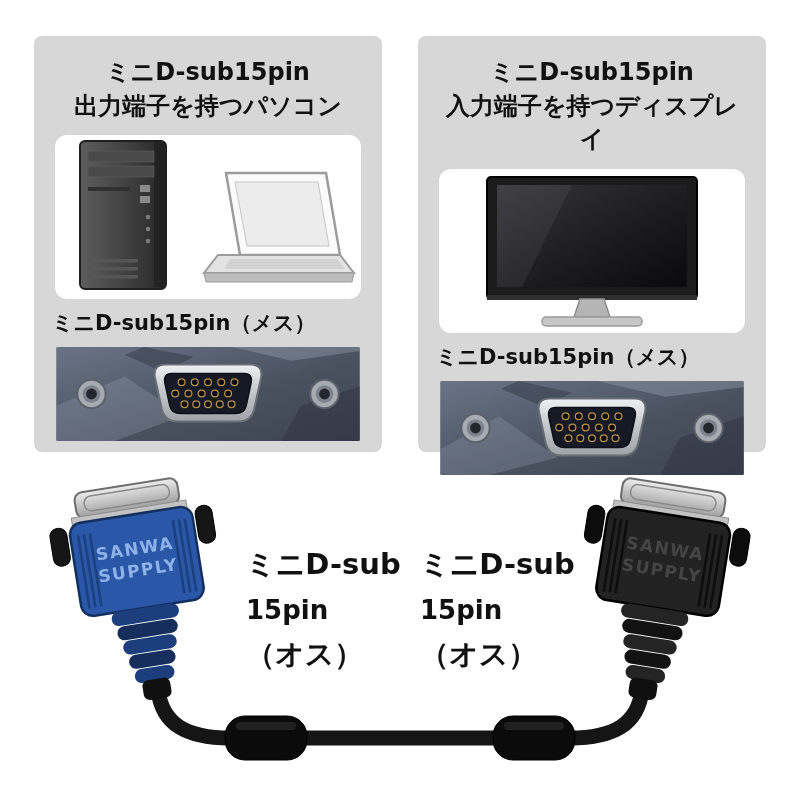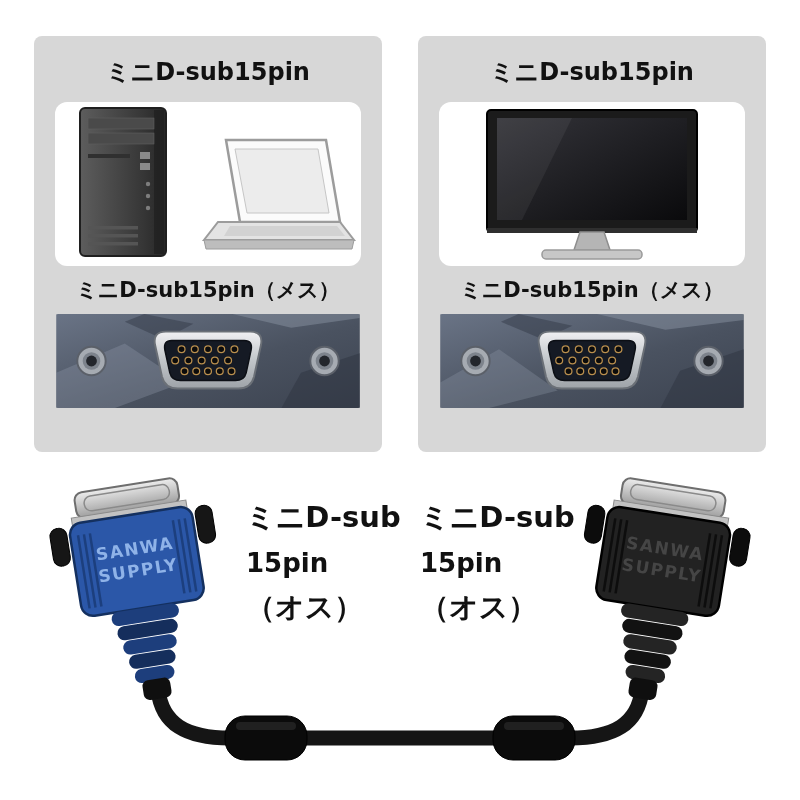--- a/index.html
+++ b/index.html
@@ -19,30 +19,30 @@
   .panel-title {
     margin:0; text-align:center; font-size:24px; font-weight:700;
     line-height:1.4; color:#111;
   }
   .panel-title span { display:block; }
   .illo-box {
     width:306px; height:164px; background:#ffffff; border-radius:12px;
     margin:12px auto 10px; display:flex; align-items:center; justify-content:center;
   }
   .connector-label {
-    text-align:center; font-size:21px; font-weight:700; margin:4px 0 10px;
+    font-size:21px; font-weight:700; margin:4px 0 10px;
   }
   .photo {
     width:312px; height:94px; margin:0 auto; border-radius:6px; overflow:hidden;
     line-height:0;
   }
   .cable-area { position:absolute; left:0; top:468px; width:800px; height:332px; }
   .cable-svg  { position:absolute; left:0; top:0; }
   .cable-label { position:absolute; color:#111; }
-  .cable-label .l1 { font-size:29px; font-weight:600; }
+  .cable-label .l1 { font-size:29px; font-weight:600;margin-top:47px; }
   .cable-label .l2 { font-size:26px; font-weight:700; margin-top:10px; }
   .cable-label .l3 { font-size:29px; font-weight:600; margin-top:10px; }
   .cable-label.left  { left:246px; top:30px; }
   .cable-label.right { left:420px; top:30px; }
   .defs-svg { position:absolute; width:0; height:0; }
 </style>
 </head>
 <body>
 
 <svg class="defs-svg" aria-hidden="true">
@@ -69,20 +69,21 @@
     <linearGradient id="gradFace" x1="0" y1="0" x2="0" y2="1">
       <stop offset="0" stop-color="#ededed"></stop>
         <stop offset="1" stop-color="#9c9c9c"></stop>
     </linearGradient>
   </defs>
 </svg>
 
 <section class="panel left">
   <h2 class="panel-title">
     <span>ミニD-sub15pin</span>
+    <span>出力端子を持つパソコン</span>
   </h2>
   <div class="illo-box">
     <svg width="300" height="160" viewBox="0 0 300 160">
 
       <g>
         <rect x="22" y="4" width="86" height="148" rx="5" fill="url(#gradTower)" stroke="#1f1f1f" stroke-width="2"></rect>
         <rect x="96" y="6" width="10" height="144" fill="#1c1c1c" opacity="0.55"></rect>
         <rect x="30" y="14" width="66" height="11" fill="#4a4a4a" stroke="#5f5f5f" stroke-width="0.6"></rect>
         <rect x="30" y="29" width="66" height="11" fill="#4a4a4a" stroke="#5f5f5f" stroke-width="0.6"></rect>
         <rect x="82" y="48" width="10" height="7" fill="#8a8a8a"></rect>
@@ -144,20 +145,21 @@
             <circle cx="179" cy="58.5" r="3.5"></circle>
         </g>
       </g>
     </svg>
   </div>
 </section>
 
 <section class="panel right">
   <h2 class="panel-title">
     <span>ミニD-sub15pin</span>
+    <span>入力端子を持つディスプレイ</span>
   </h2>
   <div class="illo-box">
     <svg width="300" height="160" viewBox="0 0 300 160">
       <rect x="45" y="6" width="210" height="122" rx="4" fill="#1b1b1b" stroke="#000000" stroke-width="2"></rect>
       <rect x="55" y="14" width="190" height="102" fill="url(#gradScreen)"></rect>
       <polygon points="55,14 130,14 80,116 55,116" fill="#ffffff" opacity="0.06"></polygon>
       <rect x="45" y="124" width="210" height="5" fill="#2f2f2f"></rect>
       <polygon points="138,128 162,128 168,146 132,146" fill="#b5b5b5" stroke="#8e8e8e" stroke-width="1.5"></polygon>
       <rect x="100" y="146" width="100" height="9" rx="4" fill="#c7c7c7" stroke="#9a9a9a" stroke-width="1.5"></rect>
     </svg>

